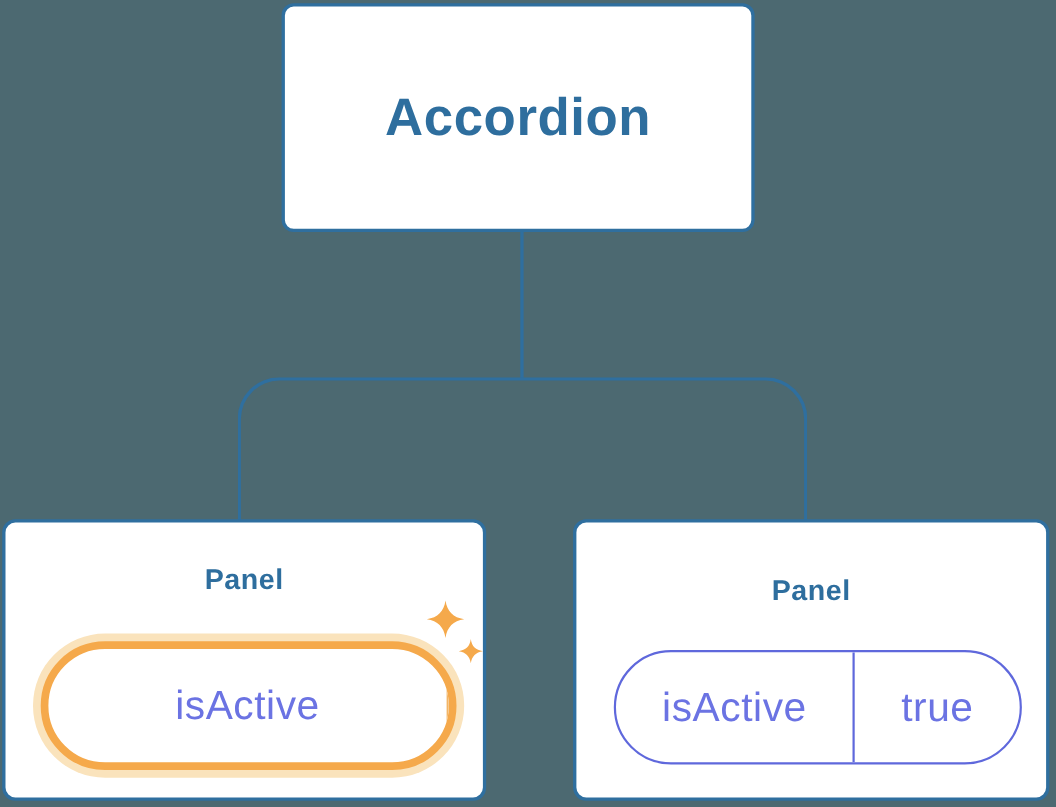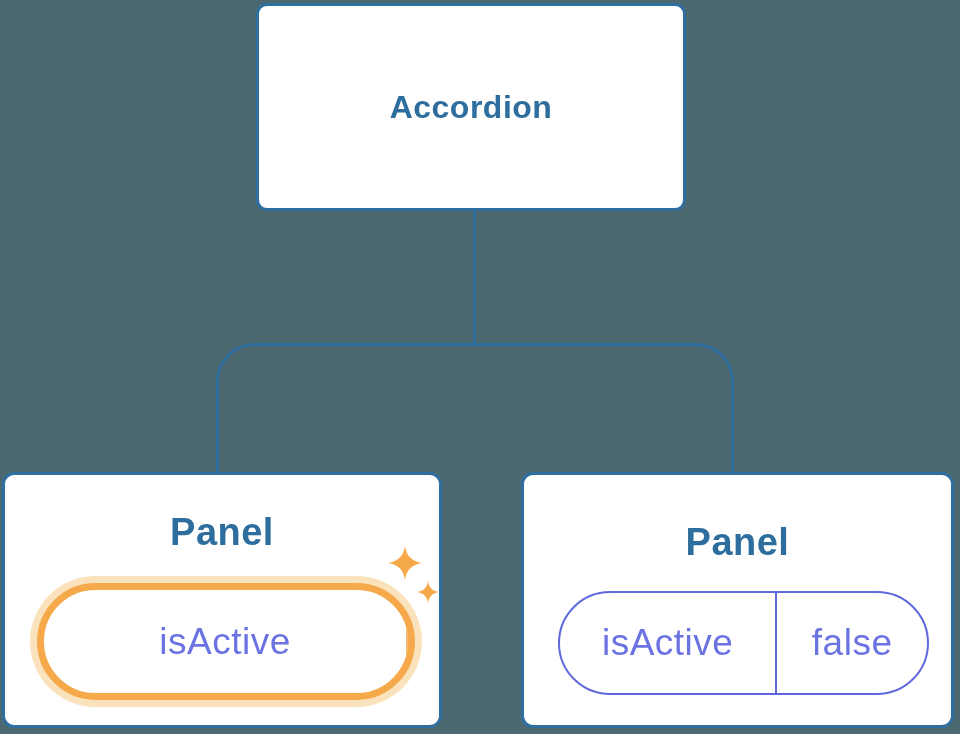--- a/index.html
+++ b/index.html
@@ -18,21 +18,21 @@
     border:3px solid #2F6F9F;
     box-sizing:border-box;
   }
   .accordion-node {
     left:256px; top:3px; width:430px; height:208px;
     border-radius:11px;
     display:flex; align-items:center; justify-content:center;
   }
   .node-label {
     color:#2E6E9E;
-    font-size:32px;
+    font-size:48px;
     font-weight:600;
     letter-spacing:0.5px;
   }
 
   
   .connector-stem {
     position:absolute;
     left:473px; top:210px;
     width:3px; height:135px;
     background:#2F6F9F;
@@ -50,21 +50,21 @@
   
   .panel-node {
     top:472px; height:256px;
     border-radius:12px;
     display:flex; flex-direction:column; align-items:center;
   }
   .panel-left  { left:2px;   width:440px; }
   .panel-right { left:521px; width:433px; }
   .panel-title {
     color:#2E6E9E;
-    font-size:38px;
+    font-size:26px;
     font-weight:600;
     letter-spacing:0.5px;
   }
   .panel-left  .panel-title { margin-top:36px; }
   .panel-right .panel-title { margin-top:46px; }
 
   
   .state-pill {
     position:absolute;
     box-sizing:border-box;
@@ -135,17 +135,17 @@
       <path d="M17 2 C18.5 12 24 17.5 34 19 C24 20.5 18.5 26 17 36 C15.5 26 10 20.5 0 19 C10 17.5 15.5 12 17 2 Z"></path>
       <path d="M40 37 C41 44 44.5 47 51 48 C44.5 49 41 52.5 40 59 C39 52.5 35.5 49 29 48 C35.5 47 39 44 40 37 Z"></path>
     </svg>
   </div>
 
   <div class="node panel-node panel-right">
     <span class="panel-title">Panel</span>
     <div class="state-pill pill-inactive">
       <span class="pill-cell cell-name">isActive</span>
       <span class="pill-divider divider-purple"></span>
-      <span class="pill-cell cell-value">false</span>
+      <span class="pill-cell cell-value">true</span>
     </div>
   </div>
 
 </div>
 
 </body></html>

